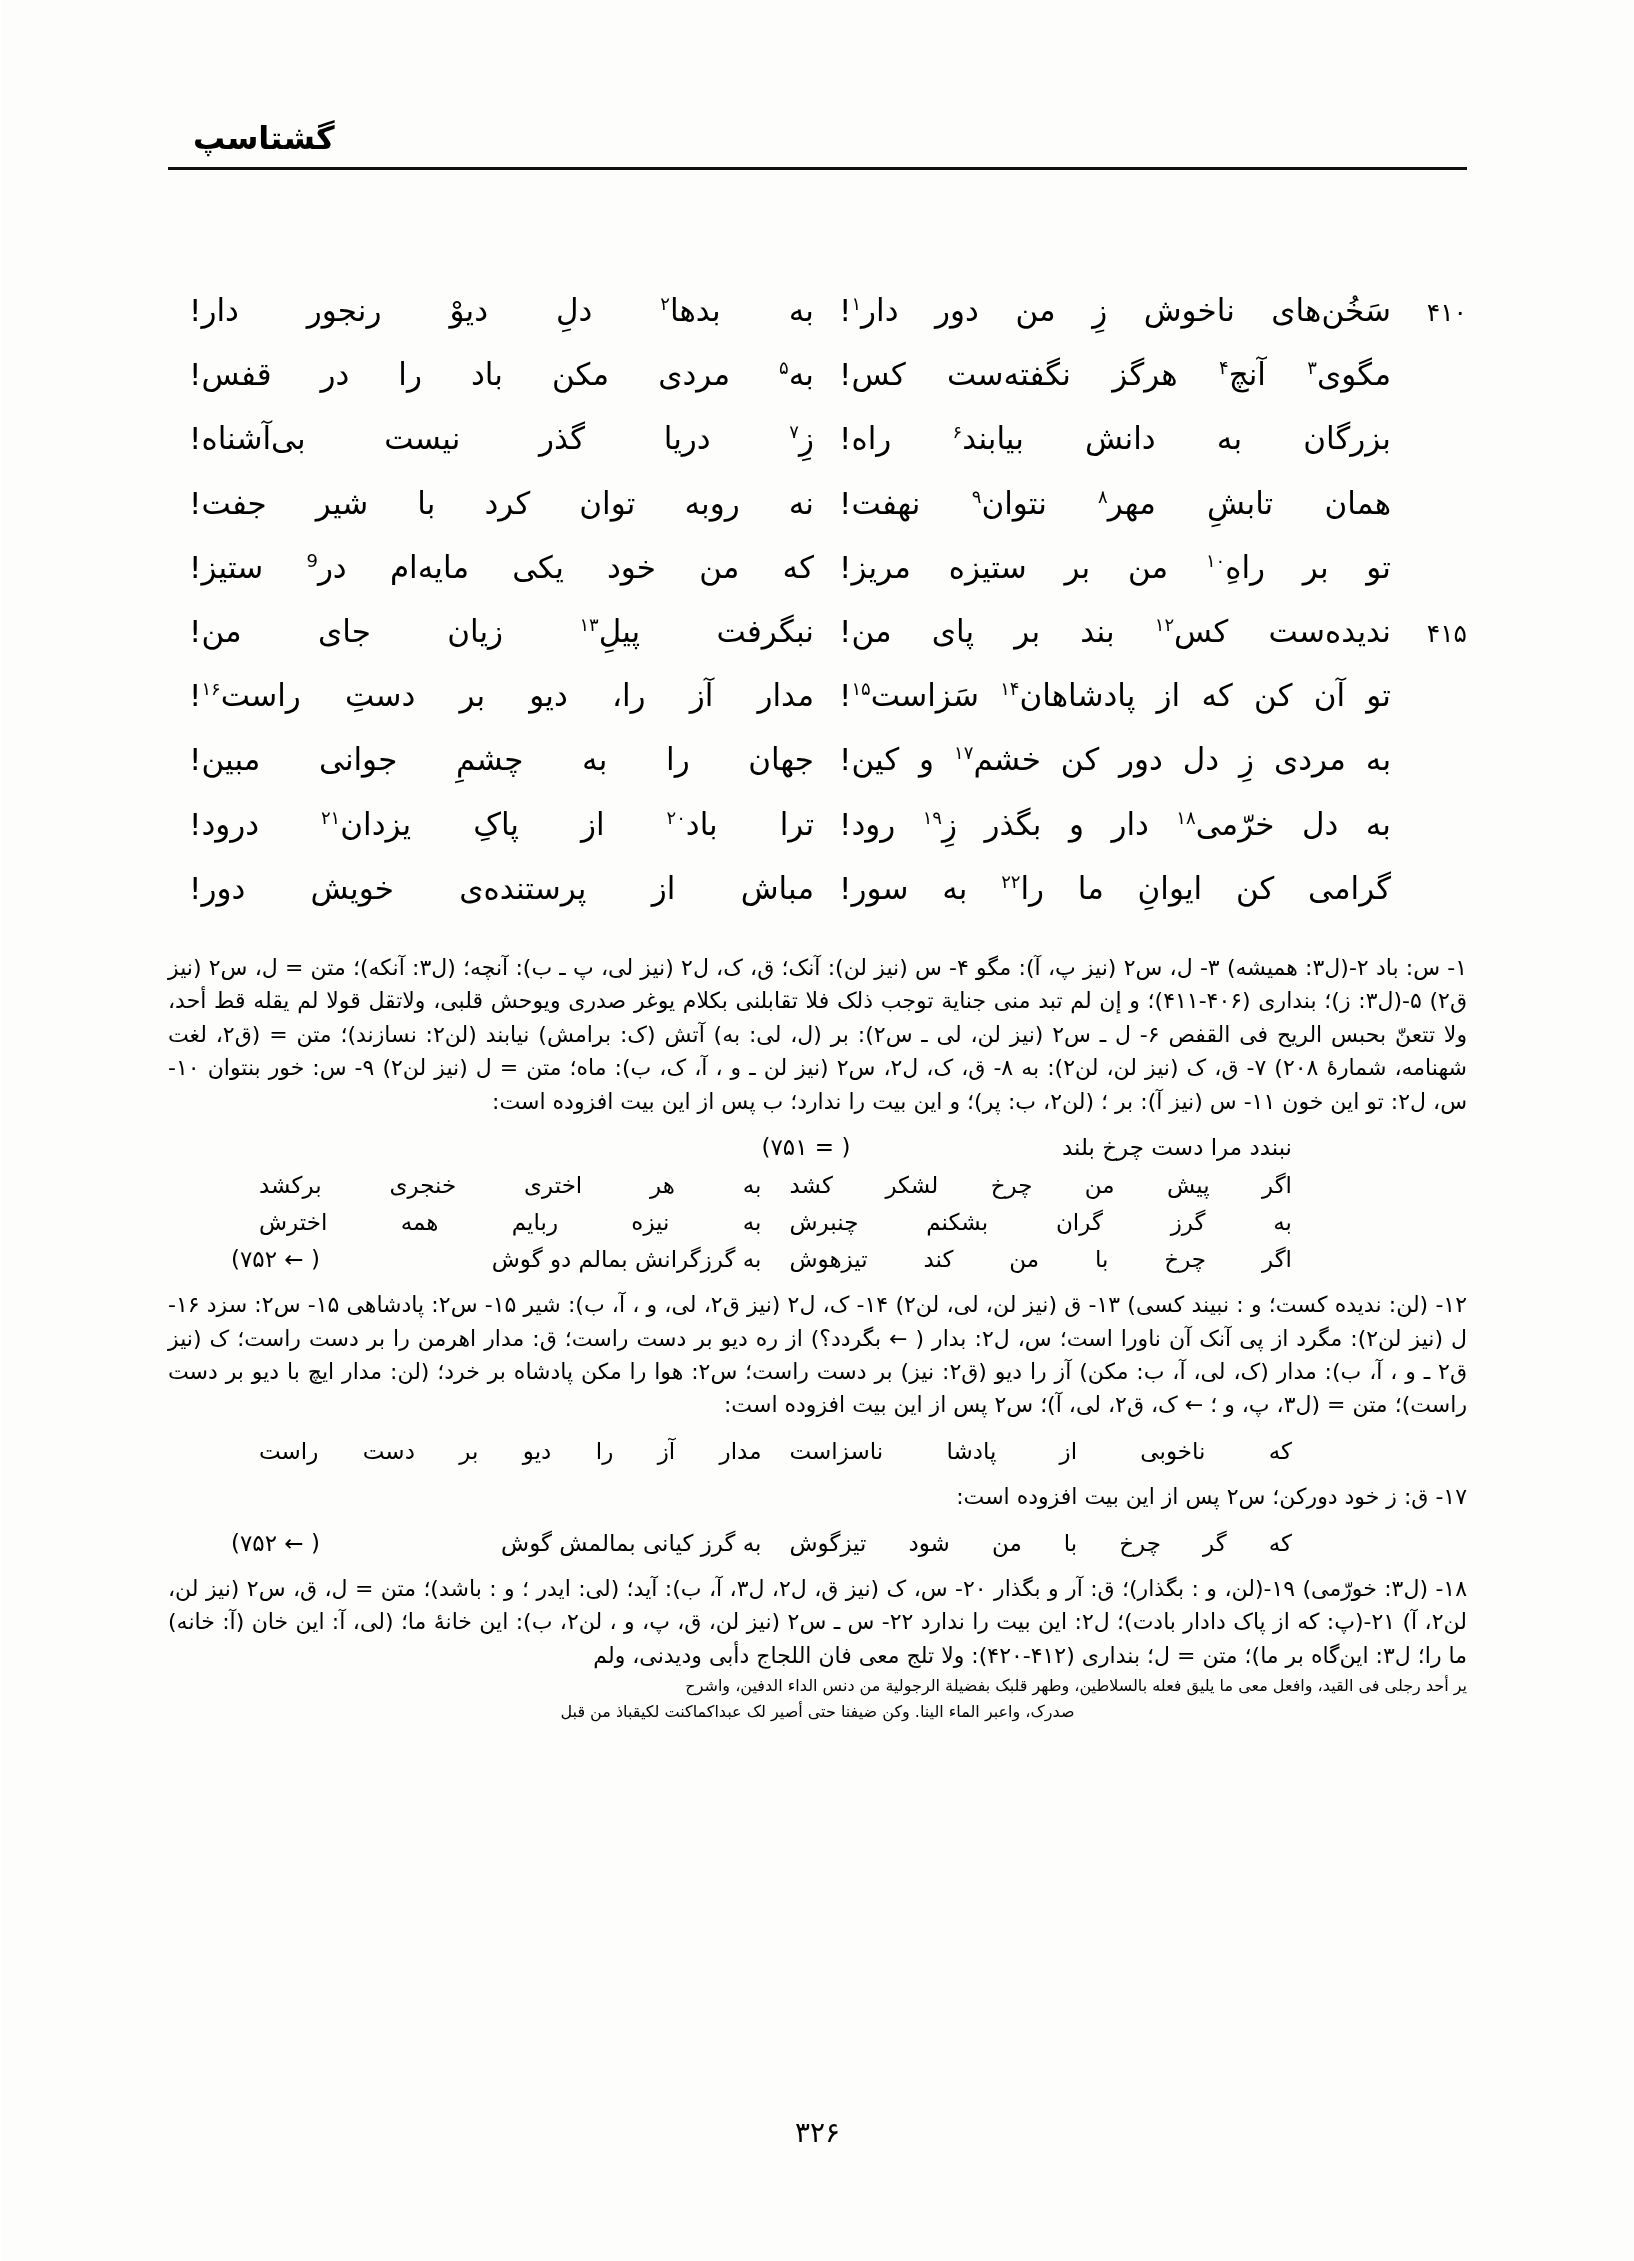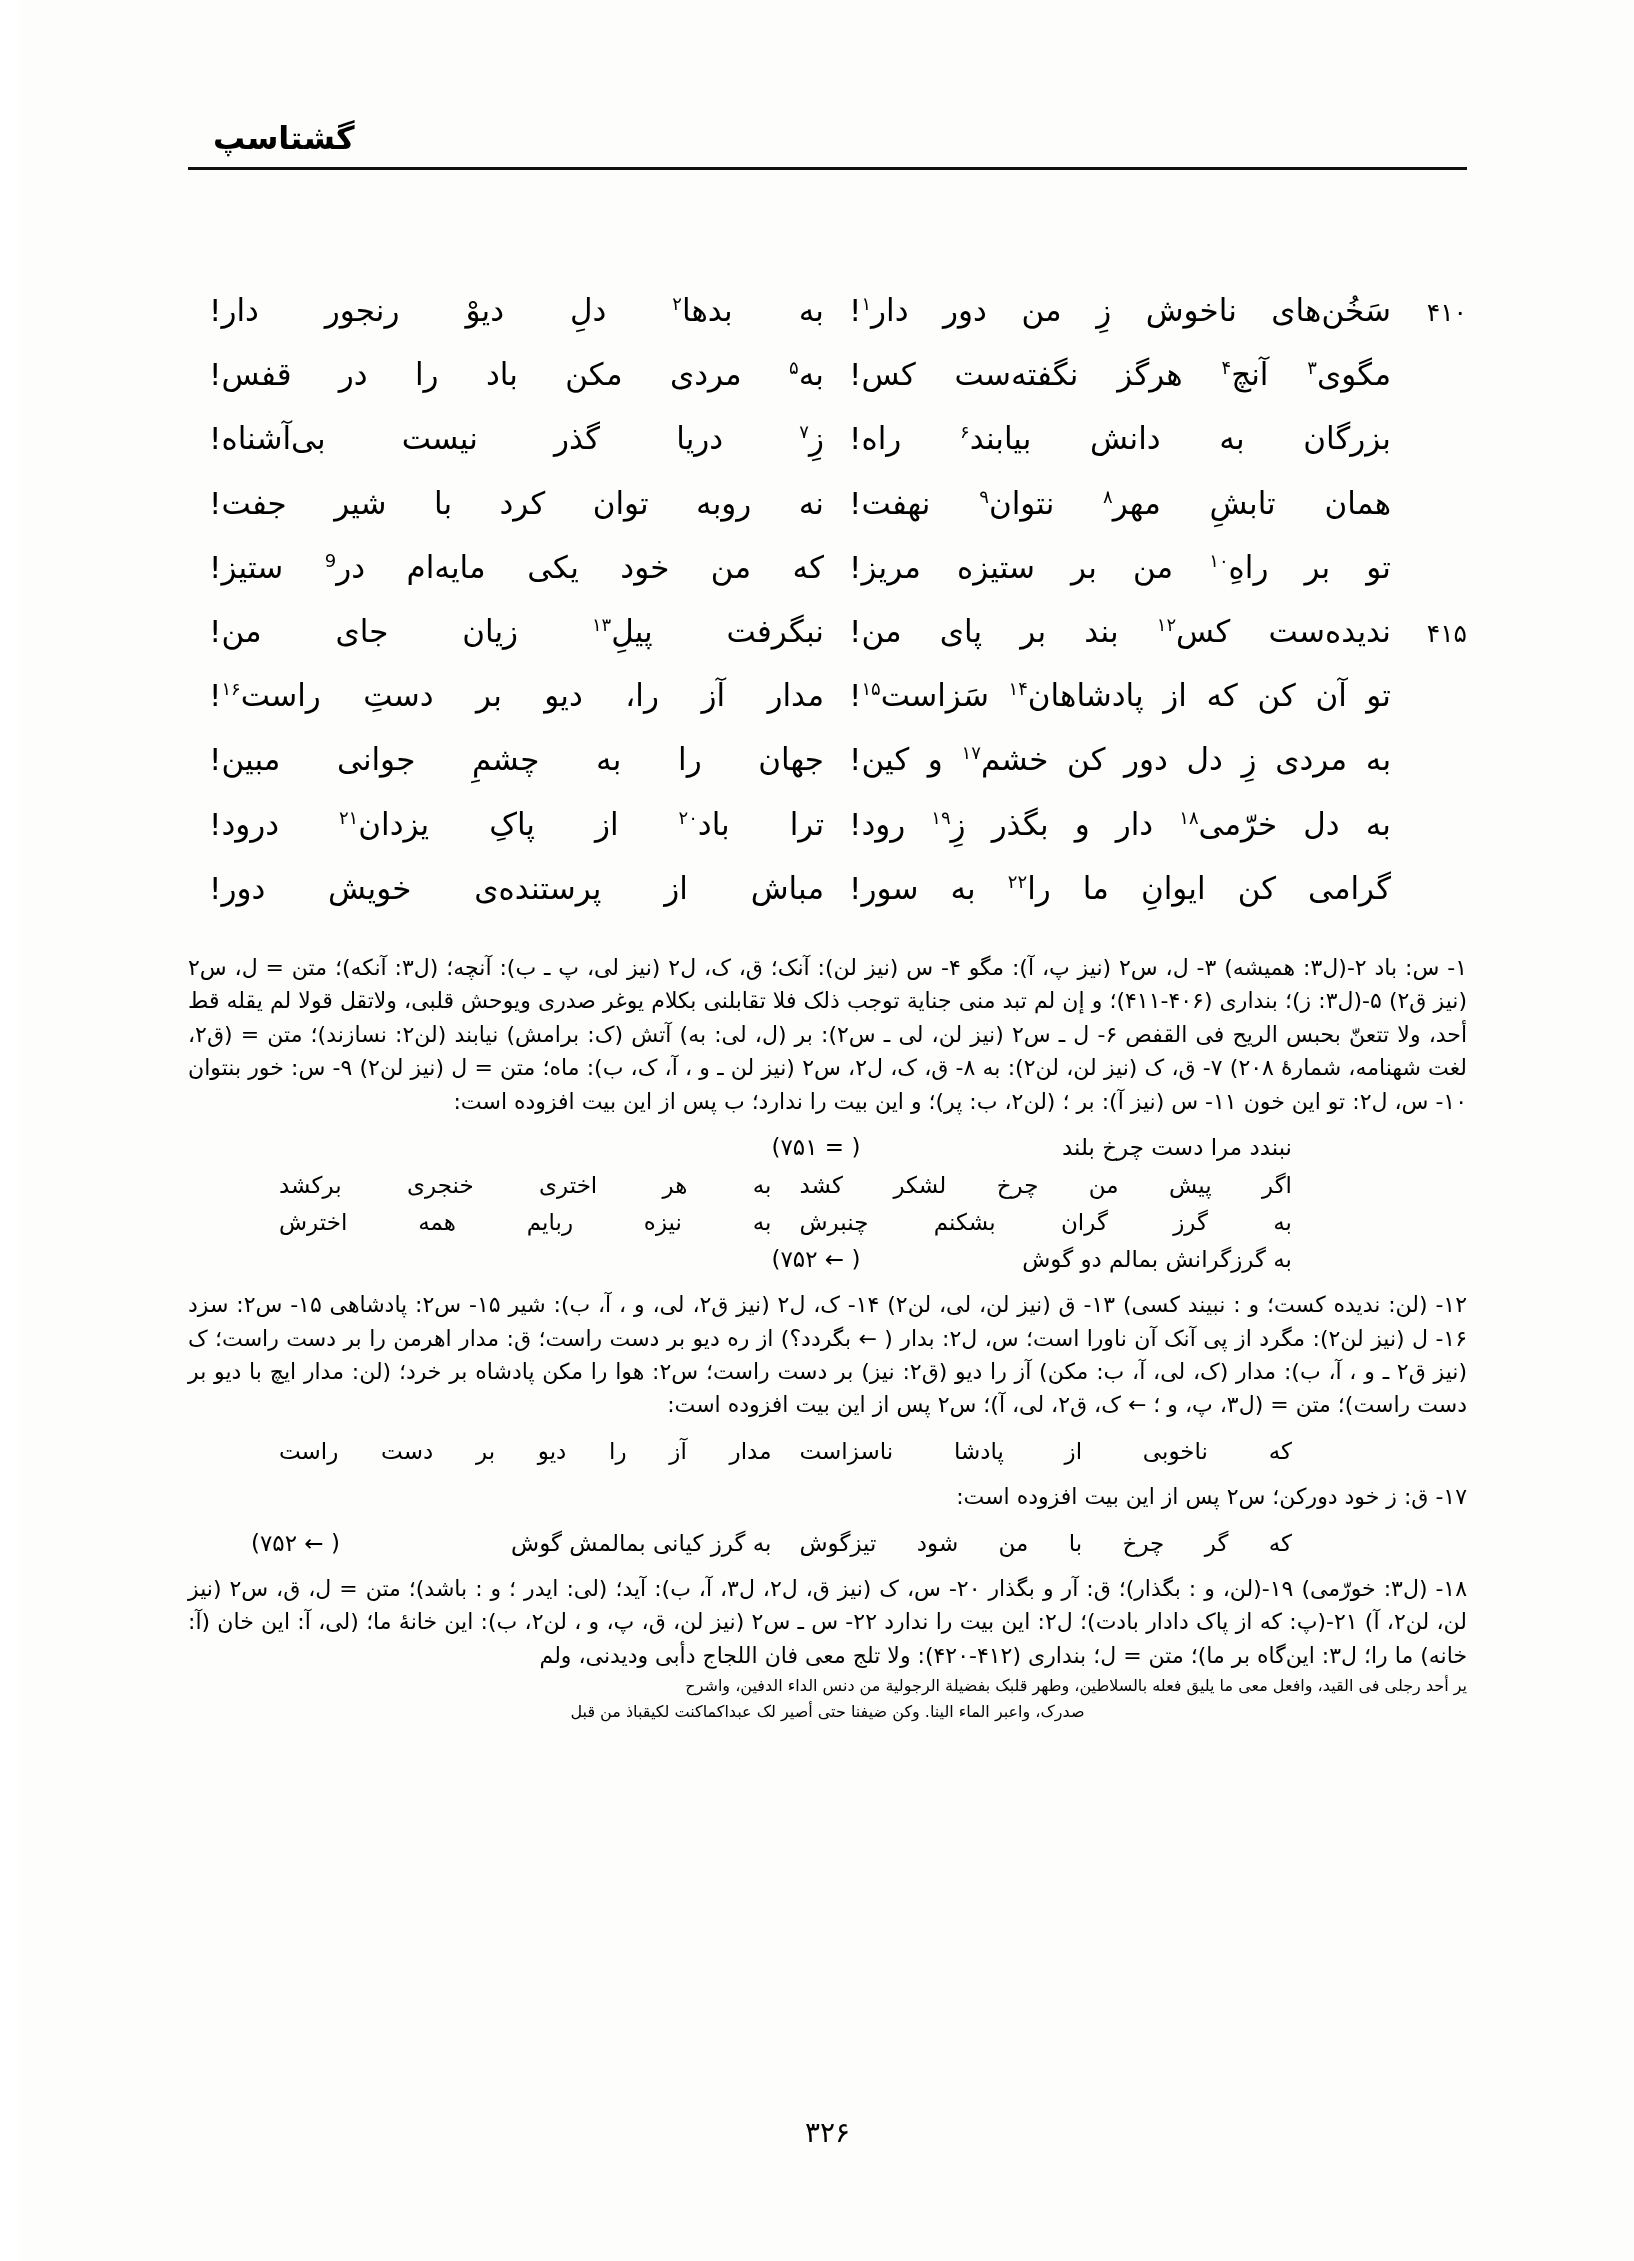--- a/index.html
+++ b/index.html
@@ -14,21 +14,20 @@
     position: relative;
     font-family: "DejaVu Sans", sans-serif;
     color: #000000;
     overflow: hidden;
   }
 
   .page {
     position: absolute;
     inset: 0;
     background: #fdfdfb;
-    margin-left: 20px;
   }
 
   
   .header-zone {
     position: absolute;
     top: 119px;
     right: 168px;
     left: 168px;
     height: 77px;
   }
@@ -317,20 +316,23 @@
       <div class="inset-couplet">
         <div class="inset-h">
           <span class="txt">به گرز گران بشکنم چنبرش</span>
         </div>
         <div class="inset-h">
           <span class="txt">به نیزه ربایم همه اخترش</span>
         </div>
       </div>
       <div class="inset-couplet">
         <div class="inset-h">
+          <span class="txt">اگر چرخ با من کند تیزهوش</span>
+        </div>
+        <div class="inset-h">
           <span class="txt plain">به گرزگرانش بمالم دو گوش</span>
           <span class="inset-ref">( ← ۷۵۲)</span>
         </div>
       </div>
     </div>
 
     <p class="app-para">۱۲- (لن: ندیده کست؛ و : نبیند کسی)  ۱۳- ق (نیز لن، لی، لن۲)  ۱۴- ک، ل۲ (نیز ق۲، لی، و ، آ، ب): شیر  ۱۵- س۲: پادشاهی  ۱۵- س۲: سزد  ۱۶- ل (نیز لن۲): مگرد از پی آنک آن ناورا است؛ س، ل۲: بدار ( ← بگردد؟) از ره دیو بر دست راست؛ ق: مدار اهرمن را بر دست راست؛ ک (نیز ق۲ ـ و ، آ، ب): مدار (ک، لی، آ، ب: مکن) آز را دیو (ق۲: نیز) بر دست راست؛ س۲: هوا را مکن پادشاه بر خرد؛ (لن: مدار ایچ با دیو بر دست راست)؛ متن = (ل۳، پ، و ؛ ← ک، ق۲، لی، آ)؛ س۲ پس از این بیت افزوده است:</p>
 
     <div class="inset-verses">
       <div class="inset-couplet">

